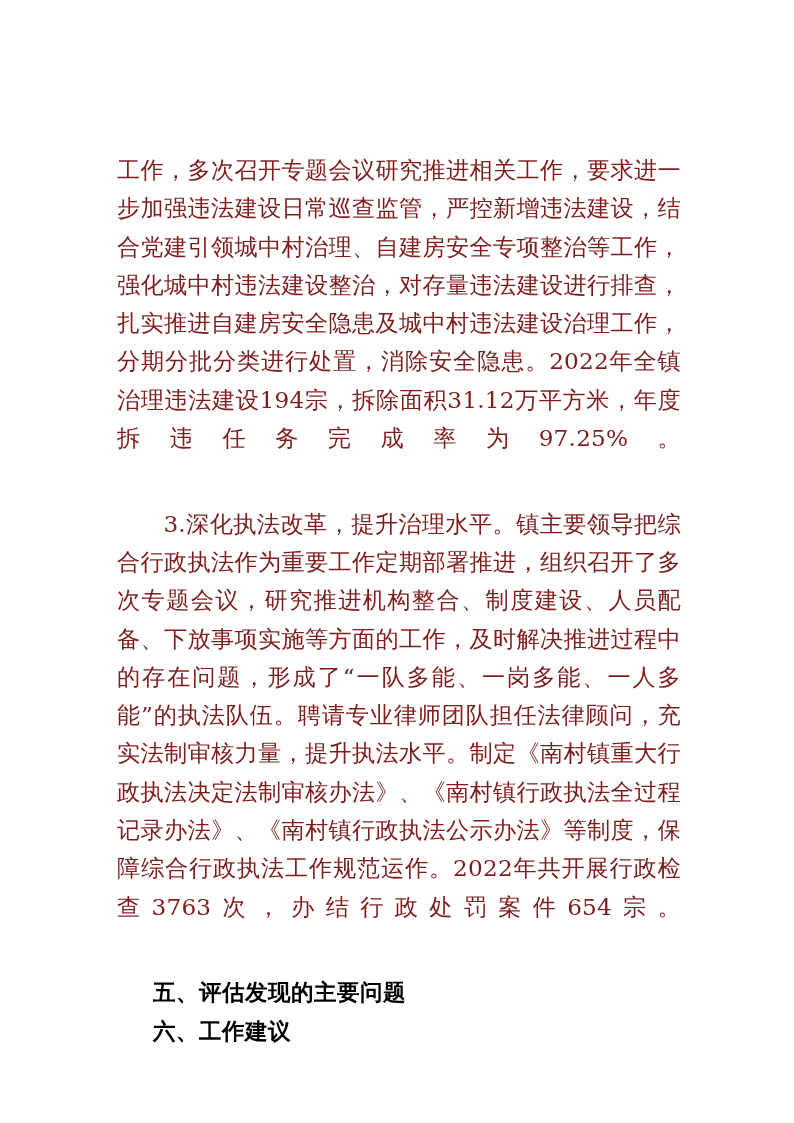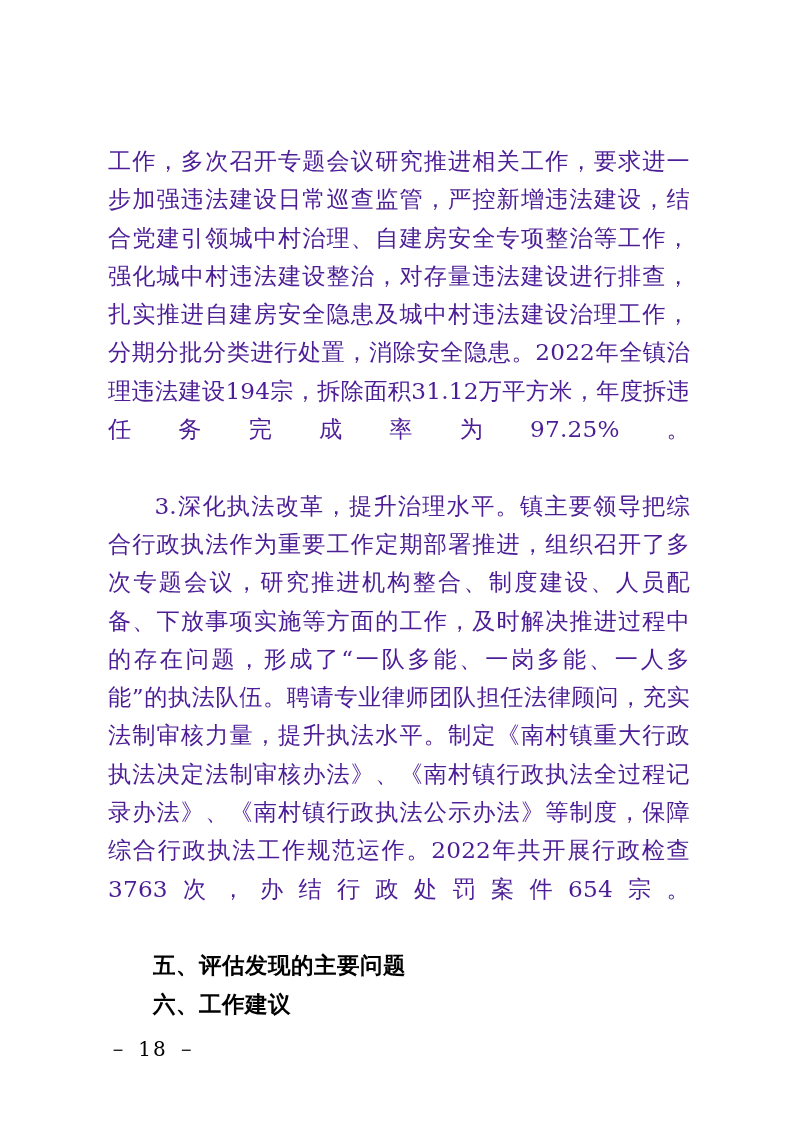--- a/index.html
+++ b/index.html
@@ -25,22 +25,22 @@
     left: 108px;
     top: 142px;
     width: 582px;
   }
 
   
   .para {
     font-family: "DejaVu Serif", "Liberation Serif", serif;
     font-size: 23.2px;
     line-height: 38.3px;
-    color: #4c1d95;
-    margin: 0;
+    color: #7f1d1d;
+    margin: 9px;
     text-align: justify;
     text-justify: inter-character;
     letter-spacing: 0.2px;
     white-space: normal;
     text-indent: 0;
   }
 
   
   .para.indent {
     text-indent: 2em;
@@ -93,15 +93,14 @@
 
     <p class="para indent">3.深化执法改革，提升治理水平。镇主要领导把综合行政执法作为重要工作定期部署推进，组织召开了多次专题会议，研究推进机构整合、制度建设、人员配备、下放事项实施等方面的工作，及时解决推进过程中的存在问题，形成了“一队多能、一岗多能、一人多能”的执法队伍。聘请专业律师团队担任法律顾问，充实法制审核力量，提升执法水平。制定《南村镇重大行政执法决定法制审核办法》、《南村镇行政执法全过程记录办法》、《南村镇行政执法公示办法》等制度，保障综合行政执法工作规范运作。2022年共开展行政检查3763次，办结行政处罚案件654宗。</p>
 
     <p class="heading">五、评估发现的主要问题</p>
 
 
     <p class="heading">六、工作建议</p>
 
   </div>
 
-  <div class="folio">－ 18 －</div>
 
 </div>
 
 </body></html>

